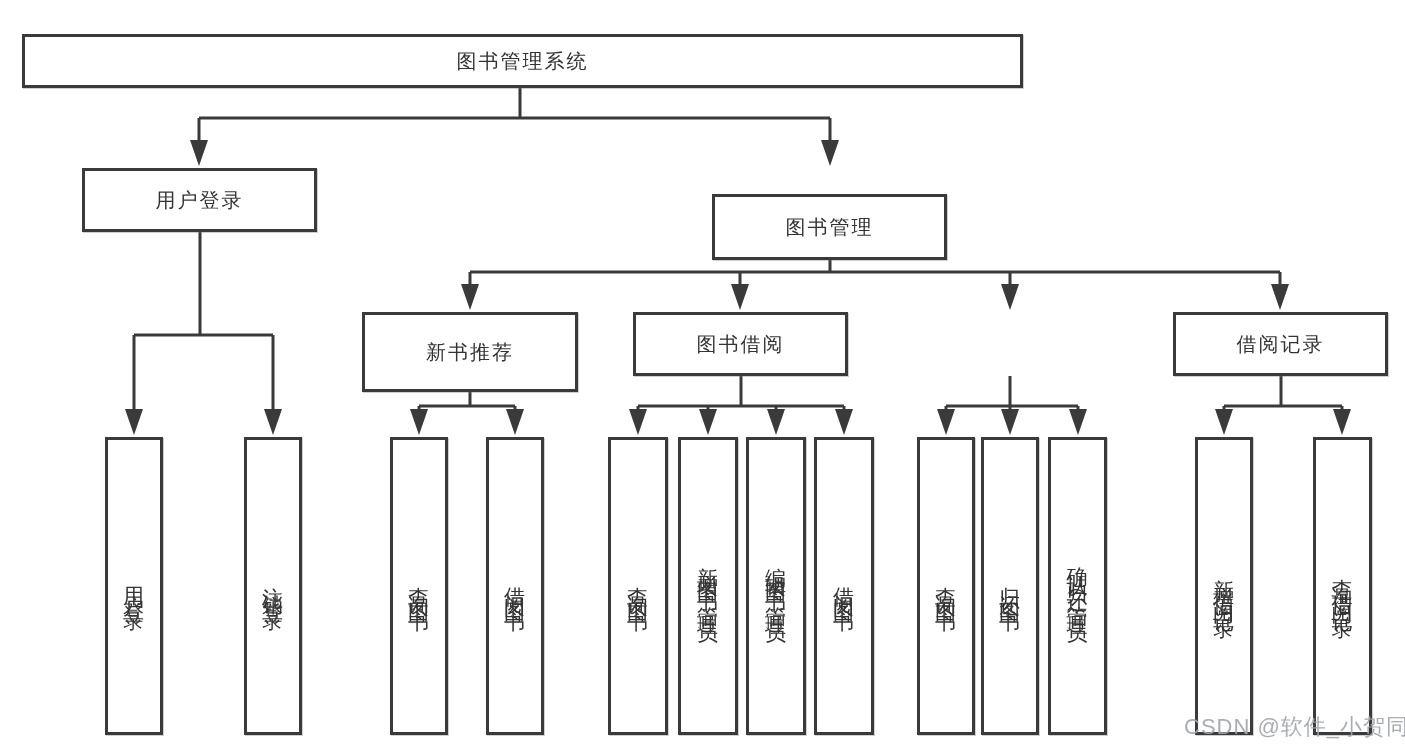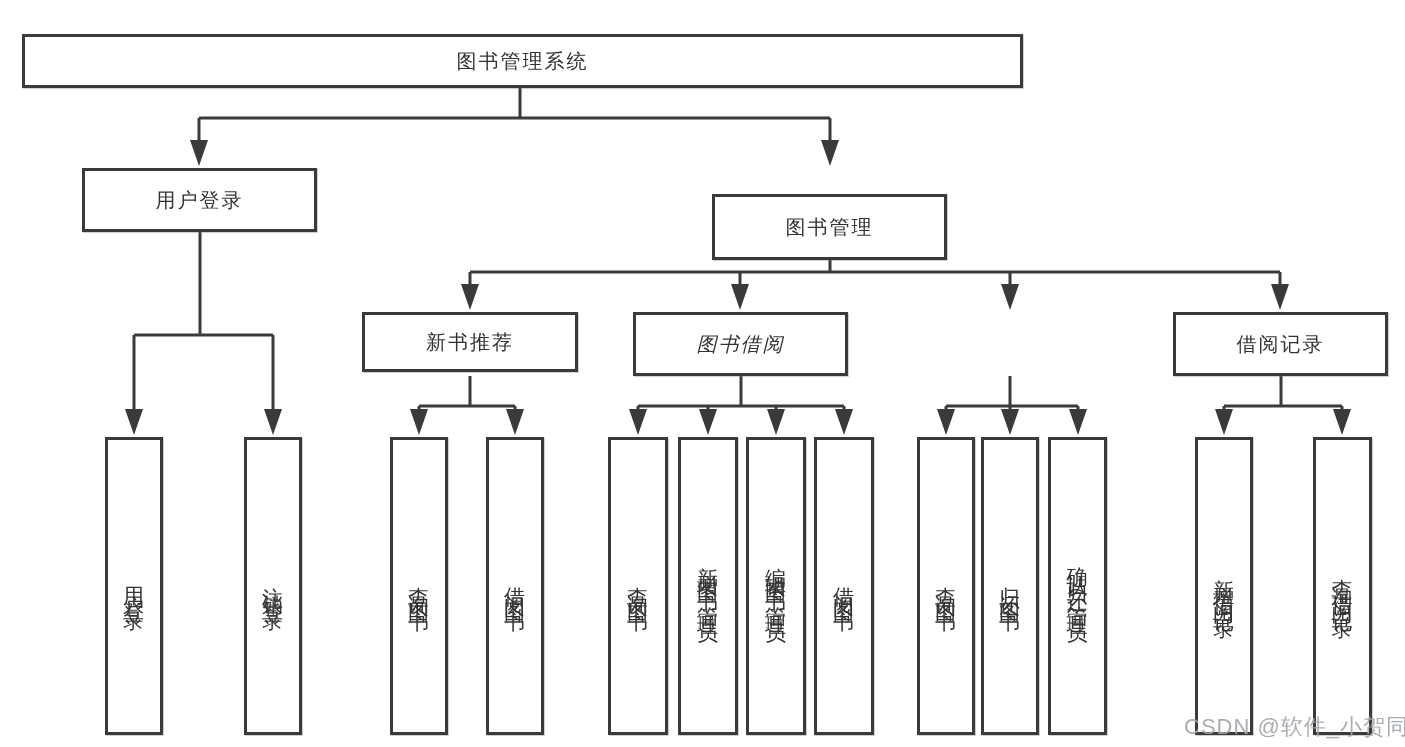--- a/index.html
+++ b/index.html
@@ -104,22 +104,22 @@
       <polygon points="1215,409 1233,409 1224,435"></polygon>
       <polygon points="1333,409 1351,409 1342,435"></polygon>
     </g>
   </svg>
 
   <div class="node node-h" style="left:22px; top:14px; width:1001px; height:54px;margin-top:20px;">图书管理系统</div>
 
   <div class="node node-h" style="left:82px; top:168px; width:235px; height:64px;">用户登录</div>
   <div class="node node-h" style="left:712px; top:154px; width:235px; height:66px;margin-top:40px;">图书管理</div>
 
-  <div class="node node-h" style="left:362px; top:312px; width:216px; height:60px;">新书推荐</div>
-  <div class="node node-h" style="left:633px; top:312px; width:215px; height:64px;font-style:italic;">图书借阅</div>
+  <div class="node node-h" style="left:362px; top:312px; width:216px; height:80px;">新书推荐</div>
+  <div class="node node-h" style="left:633px; top:312px; width:215px; height:64px;">图书借阅</div>
   <div class="node node-h" style="left:1173px; top:312px; width:215px; height:64px;">借阅记录</div>
 
   <div class="node node-v" style="left:105px; top:437px; width:58px; height:298px;">用户登录</div>
   <div class="node node-v" style="left:244px; top:437px; width:58px; height:298px;">注销登录</div>
 
   <div class="node node-v" style="left:390px; top:437px; width:58px; height:298px;">查询图书</div>
   <div class="node node-v" style="left:486px; top:437px; width:58px; height:298px;">借阅图书</div>
 
   <div class="node node-v" style="left:608px; top:437px; width:60px; height:298px;">查询图书</div>
   <div class="node node-v" style="left:678px; top:437px; width:60px; height:298px;">新增图书（管理员）</div>

